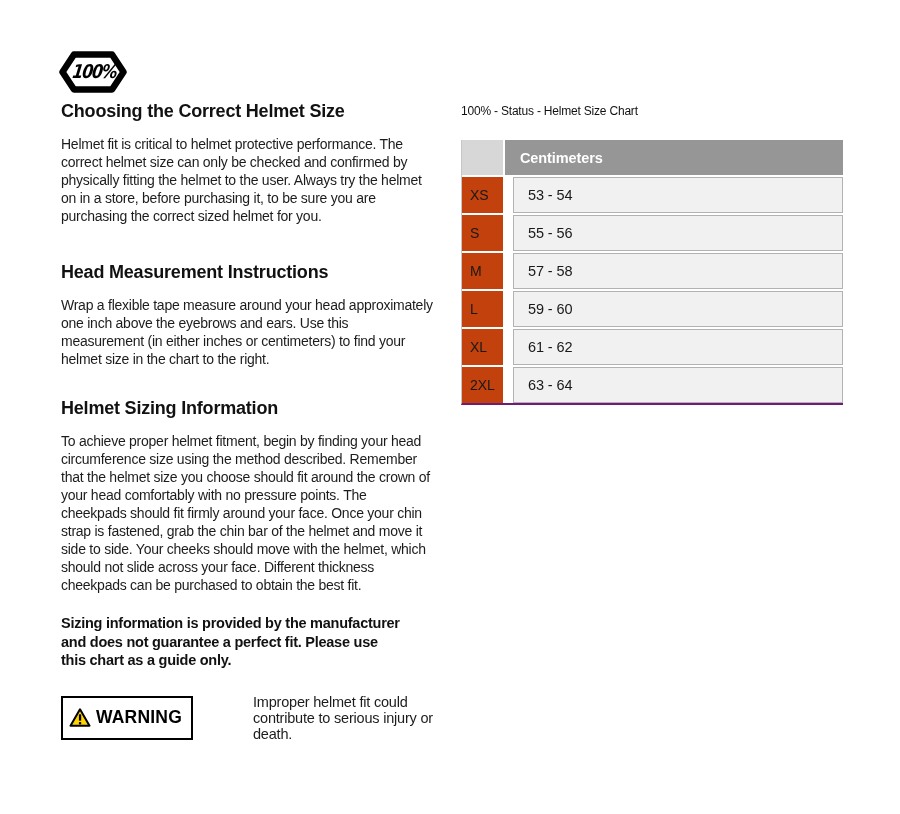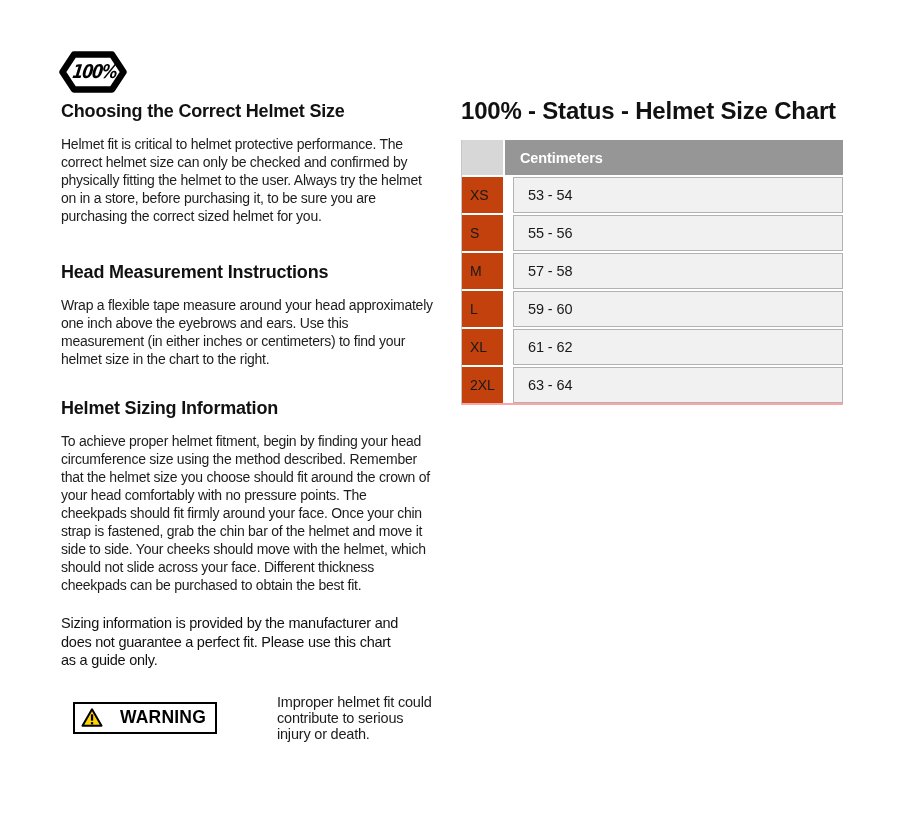--- a/index.html
+++ b/index.html
@@ -17,40 +17,40 @@
   }
   .body-text {
     font-size:14px; line-height:18px; letter-spacing:-0.25px;
     color:#1c1c1c; margin:0;
   }
   .section-1 { margin-bottom:37px; }
   .section-2 { margin-bottom:30px; }
   .section-3 { margin-bottom:20px; }
 
   .disclaimer {
-    font-size:14.5px; line-height:18.5px; font-weight:normal; letter-spacing:-0.25px;
+    font-size:14.5px; line-height:18.5px; font-weight:bold; letter-spacing:-0.25px;
     color:#111111; margin:0 0 24px 0; width:345px;
   }
 
   .warning-row { display:flex; align-items:center; gap:15px; }
   .warning-box {
-    display:flex; align-items:center; gap:17px; height:32px; box-sizing:border-box;
-    border:2px solid #000000; background:#ffffff; padding:0 9px 0 6px;margin-left:12px;
+    display:flex; align-items:center; gap:5px; height:44px; box-sizing:border-box;
+    border:2px solid #000000; background:#ffffff; padding:0 9px 0 6px;
   }
   .warning-label { font-weight:bold; font-size:17.5px; letter-spacing:0.2px; color:#000; }
   .warning-text { font-size:14.5px; letter-spacing:-0.2px; color:#1c1c1c;margin-left:45px; }
 
   .chart-title {
-    font-size:24px; line-height:20px; font-weight:bold; color:#111111;
+    font-size:12px; line-height:20px; font-weight:normal; color:#111111;
     letter-spacing:-0.2px; margin:0 0 0 0;
   }
   .size-table {
     margin-top:19px; display:grid; grid-template-columns:41px 1fr; row-gap:2px;
     width:382px; box-sizing:border-box;
-    border-left:1px solid #c6c6c6; border-bottom:2px solid #fca5a5;
+    border-left:1px solid #c6c6c6; border-bottom:2px solid #701a75;
   }
   .th-empty { background:#d7d7d7; height:35px; }
   .th-cm {
     background:#969696; color:#ffffff; font-weight:bold; font-size:14.5px;
     display:flex; align-items:center; padding-left:15px; margin-left:2px; height:35px;
     letter-spacing:-0.1px;
   }
   .td-size {
     background:#c2410c; display:flex; align-items:center; padding-left:8px;
     font-size:14px; height:36px; box-sizing:border-box; color:#191919;

